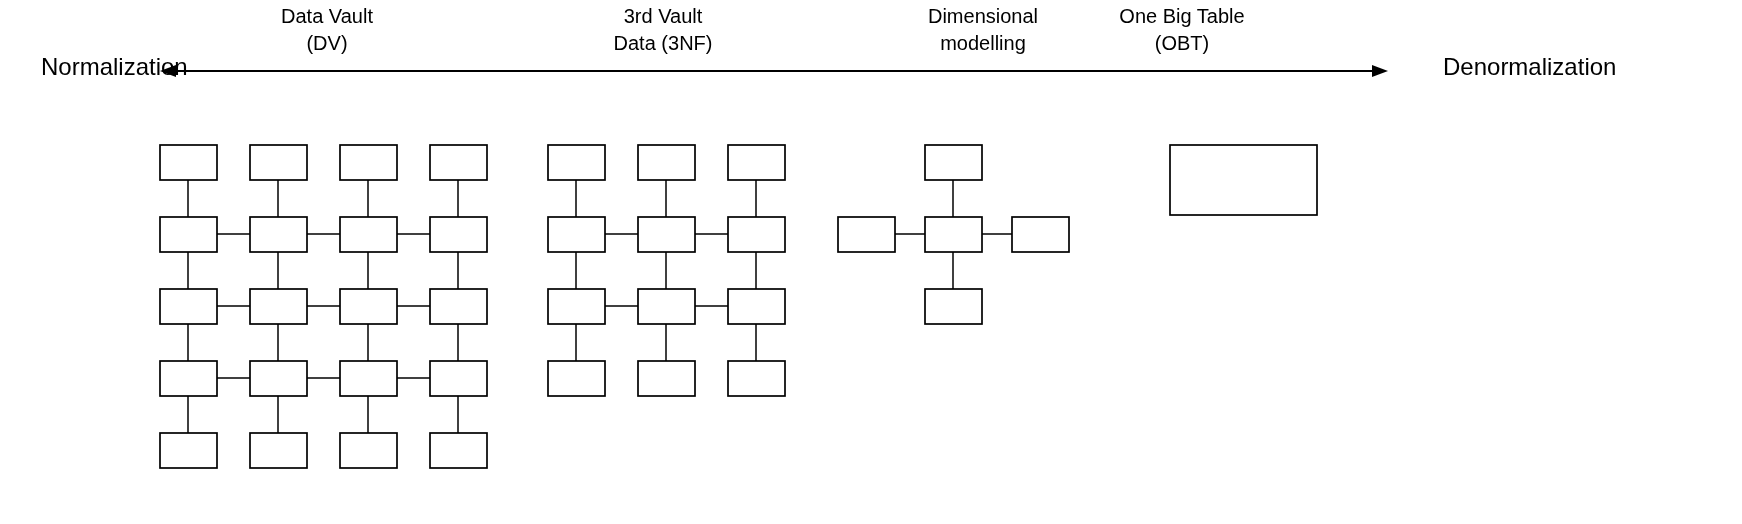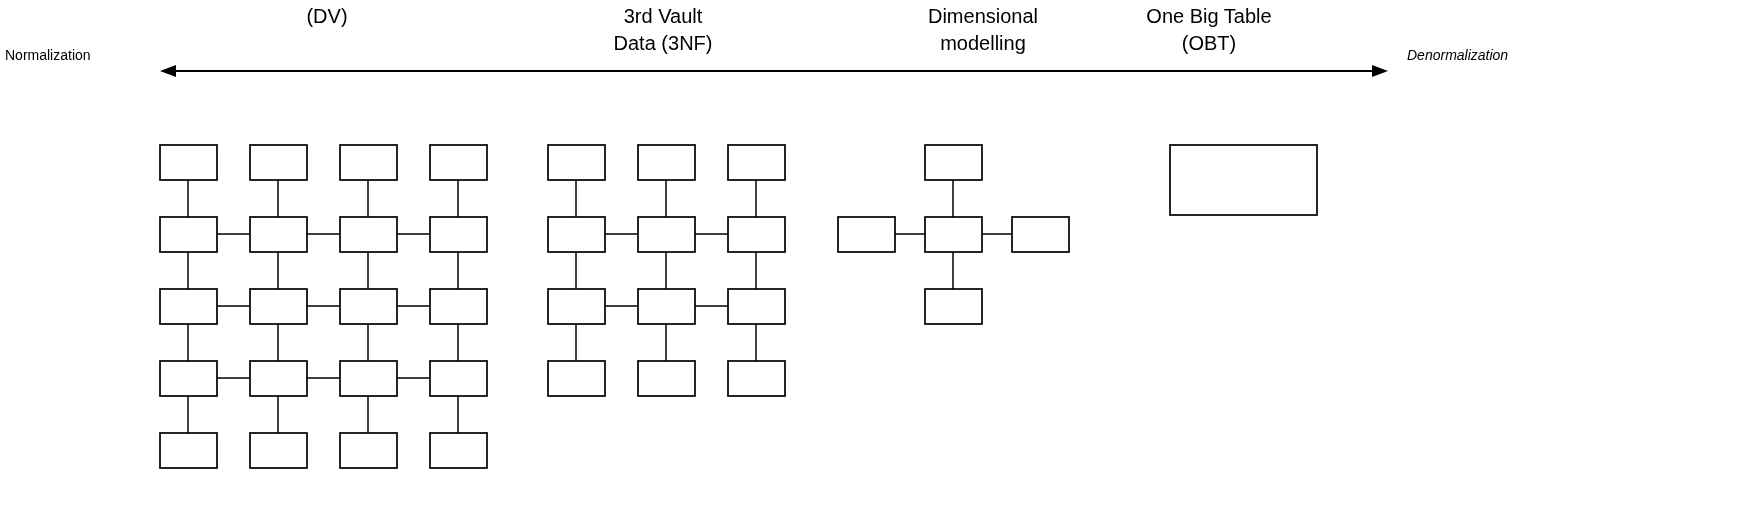--- a/index.html
+++ b/index.html
@@ -14,39 +14,40 @@
       overflow: hidden;
     }
     .canvas {
       position: relative;
       width: 1742px;
       height: 524px;
       background: #ffffff;
     }
     .side-label {
       position: absolute;
-      top: 47px;
-      font-size: 14px;
+      top: 53px;
+      font-size: 24px;
       white-space: nowrap;
+      margin-left: 36px;
     }
     #left-label  { left: 5px; }
-    #right-label { left: 1407px; font-style: italic; }
+    #right-label { left: 1407px; }
     .approach-label {
       position: absolute;
       top: 3px;
       width: 220px;
       text-align: center;
       font-size: 20px;
       line-height: 27px;
       white-space: nowrap;
     }
     #label-dv  { left: 217px; }
     #label-3nf { left: 553px; }
     #label-dim { left: 873px; }
-    #label-obt { left: 1099px; }
+    #label-obt { left: 1072px; }
     #svg-layer {
       position: absolute;
       left: 0;
       top: 0;
       display: block;
     }
     .arrow-line { stroke: #000000; stroke-width: 2; }
     .arrow-head { fill: #000000; stroke: none; }
     .edge { stroke: #000000; stroke-width: 1.5; }
     .node { fill: #ffffff; stroke: #000000; stroke-width: 1.7; }
@@ -54,20 +55,21 @@
 </head>
 <body>
 
 <div class="canvas">
 
   <div class="side-label" id="left-label">Normalization</div>
 
   <div class="side-label" id="right-label">Denormalization</div>
 
   <div class="approach-label" id="label-dv">
+    <div>Data Vault</div>
     <div>(DV)</div>
   </div>
 
   <div class="approach-label" id="label-3nf">
     <div>3rd Vault</div>
     <div>Data (3NF)</div>
   </div>
 
   <div class="approach-label" id="label-dim">
     <div>Dimensional</div>

